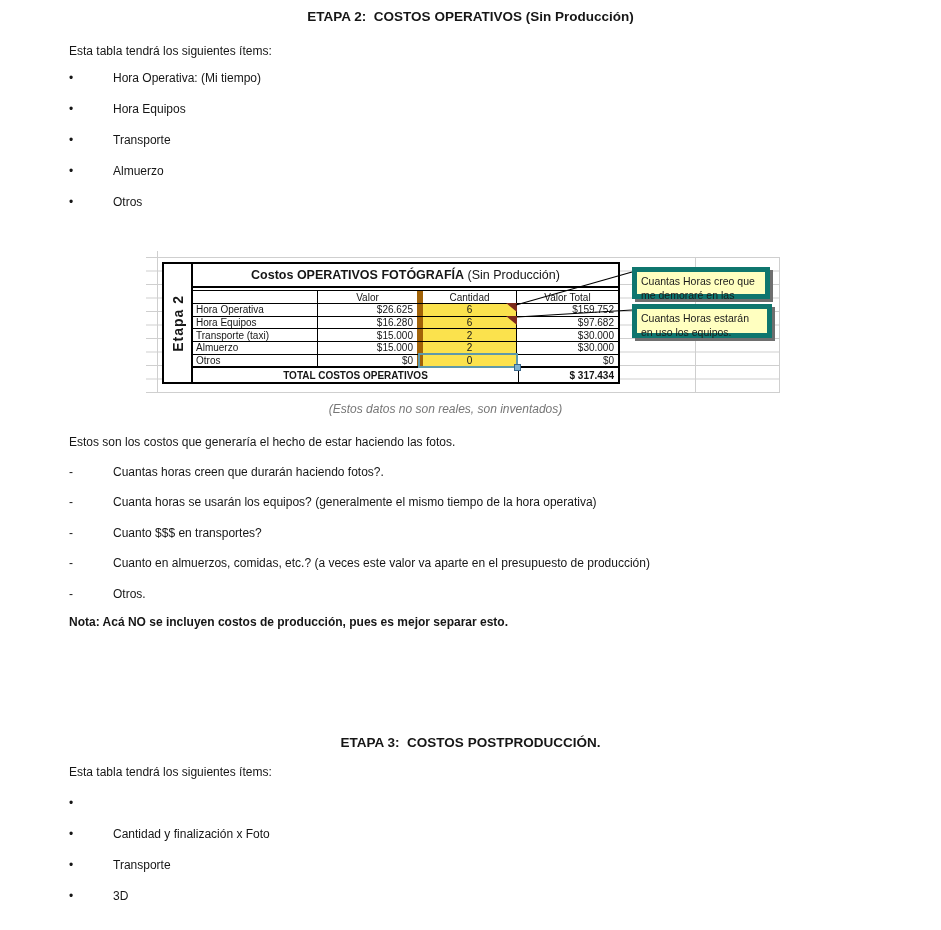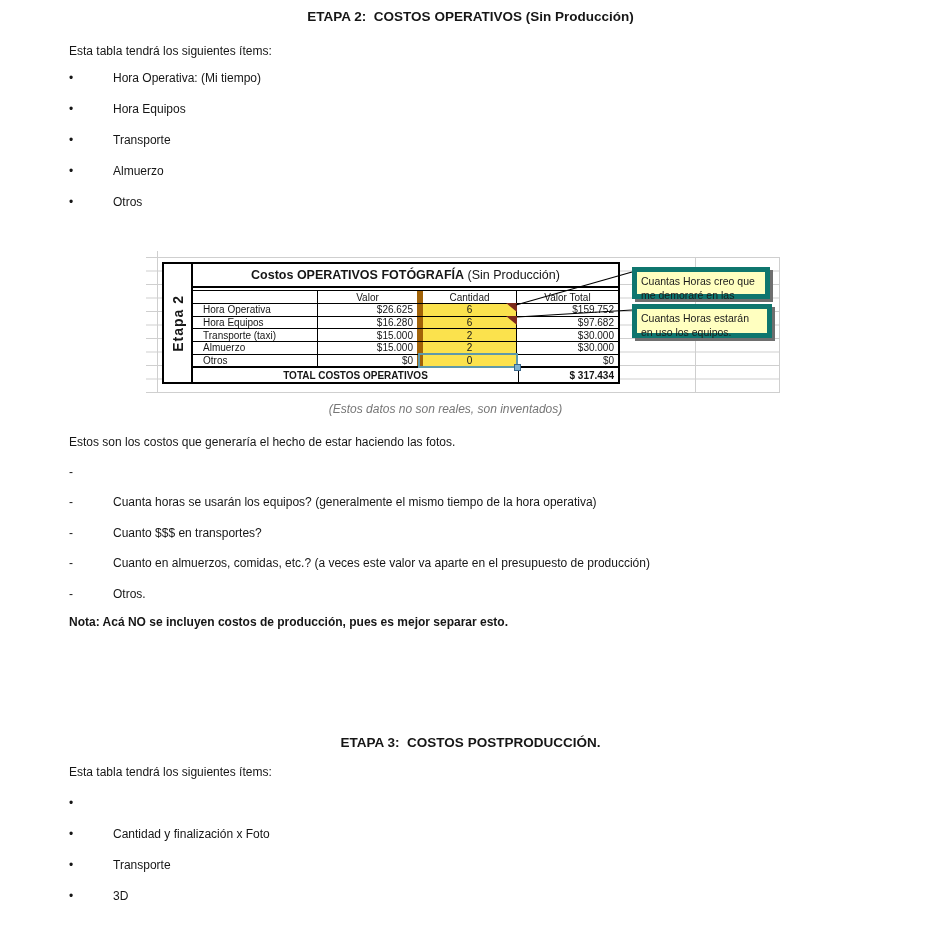--- a/index.html
+++ b/index.html
@@ -33,21 +33,21 @@
   }
   #sheet-content { flex:1; display:flex; flex-direction:column; }
   .sheet-title-row {
     height:25px; border-bottom:2px solid #000; display:flex; align-items:center; justify-content:center;
     font-size:12.5px; white-space:pre;
   }
   .sheet-header-row { margin-top:2px; border-top:1px solid #000; border-bottom:1px solid #000; height:14px; display:flex;text-align:center; }
   .srow { height:13px; display:flex; border-bottom:1px solid #000; }
   .srow:last-of-type { border-bottom:none; }
   .c { display:flex; align-items:center; overflow:hidden; }
-  .c-label { width:124px; padding-left:10px; }
+  .c-label { width:124px; padding-left:3px; }
   .c-valor { width:100px; border-left:1px solid #000; justify-content:flex-end; padding-right:4px; }
   .c-cant  { width:99px;  border-left:6px solid #a16207; justify-content:center; }
   .c-total { flex:1; border-left:1px solid #000; justify-content:flex-end; padding-right:4px; }
   .hdr { justify-content:center; padding:0; }
   .yellow { background:#FBE24D; }
   .total-row { height:15px; display:flex; border-top:1px solid #000; font-weight:bold; }
   .total-label { width:325px; display:flex; align-items:center; justify-content:center; }
   .total-value { flex:1; border-left:1px solid #000; display:flex; align-items:center; justify-content:flex-end; padding-right:4px; }
 
   .callout {
@@ -181,20 +181,21 @@
   <div id="callout-2" class="callout">Cuantas Horas estarán en uso los equipos.</div>
 
   <div class="caption" style="top:402px">(Estos datos no son reales, son inventados)</div>
 
   <div class="line" style="top:435px">
     <span class="txt0">Estos son los costos que generaría el hecho de estar haciendo las fotos.</span>
   </div>
 
   <div class="line" style="top:465px">
     <span class="marker">-</span>
+    <span class="txt">Cuantas horas creen que durarán haciendo fotos?.</span>
   </div>
   <div class="line" style="top:495px">
     <span class="marker">-</span>
     <span class="txt">Cuanta horas se usarán los equipos? (generalmente el mismo tiempo de la hora operativa)</span>
   </div>
   <div class="line" style="top:526px">
     <span class="marker">-</span>
     <span class="txt">Cuanto $$$ en transportes?</span>
   </div>
   <div class="line" style="top:556px">

